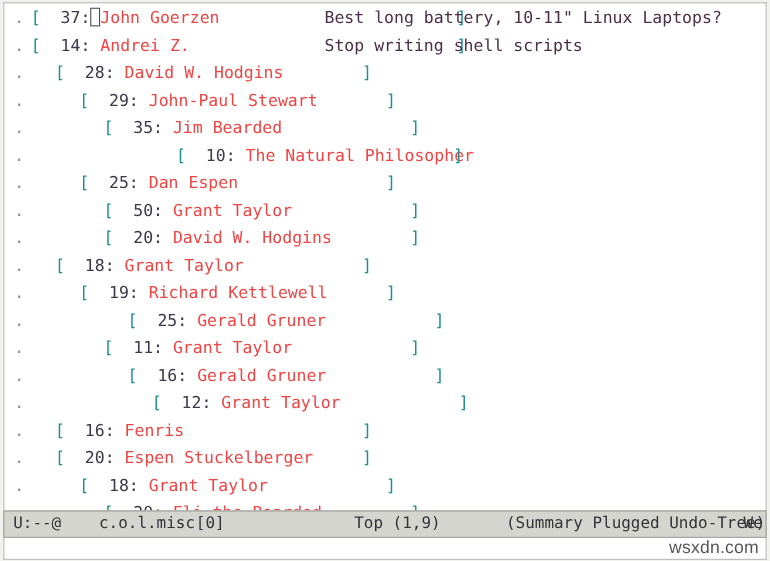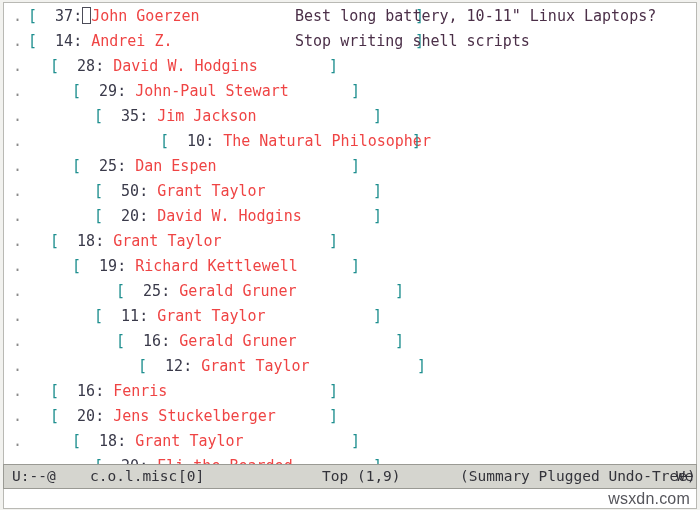--- a/index.html
+++ b/index.html
@@ -150,33 +150,33 @@
 <body>
 
 <div id="frame">
 
   <div id="summary-window">
     <div id="summary-lines">
         <div class="srow"><span class="gutter">.</span><span class="threadline" style="left: 24px;"><span class="brk">[</span><span>  </span><span class="num">37</span><span class="colon">:</span><span class="cursor"></span><span class="author">John Goerzen</span><span class="brk" style="position: absolute; left: 387px; top: 0px;">]</span></span><span class="subject" style="position: absolute; left: 291px; top: 0px;">Best long battery, 10-11" Linux Laptops?</span></div>
         <div class="srow"><span class="gutter">.</span><span class="threadline" style="left: 24px;"><span class="brk">[</span><span>  </span><span class="num">14</span><span class="colon">:</span><span> </span><span class="author">Andrei Z.</span><span class="brk" style="position: absolute; left: 387px; top: 0px;">]</span></span><span class="subject" style="position: absolute; left: 291px; top: 0px;">Stop writing shell scripts</span></div>
         <div class="srow"><span class="gutter">.</span><span class="threadline" style="left: 46px;"><span class="brk">[</span><span>  </span><span class="num">28</span><span class="colon">:</span><span> </span><span class="author">David W. Hodgins</span><span class="brk" style="position: absolute; left: 279px; top: 0px;">]</span></span></div>
         <div class="srow"><span class="gutter">.</span><span class="threadline" style="left: 68px;"><span class="brk">[</span><span>  </span><span class="num">29</span><span class="colon">:</span><span> </span><span class="author">John-Paul Stewart</span><span class="brk" style="position: absolute; left: 279px; top: 0px;">]</span></span></div>
-        <div class="srow"><span class="gutter">.</span><span class="threadline" style="left: 90px;"><span class="brk">[</span><span>  </span><span class="num">35</span><span class="colon">:</span><span> </span><span class="author">Jim Jackson</span><span class="brk" style="position: absolute; left: 279px; top: 0px;">]</span></span></div>
+        <div class="srow"><span class="gutter">.</span><span class="threadline" style="left: 90px;"><span class="brk">[</span><span>  </span><span class="num">35</span><span class="colon">:</span><span> </span><span class="author">Jim Bearded</span><span class="brk" style="position: absolute; left: 279px; top: 0px;">]</span></span></div>
         <div class="srow"><span class="gutter">.</span><span class="threadline" style="left: 112px; margin-left: 44px;"><span class="brk">[</span><span>  </span><span class="num">10</span><span class="colon">:</span><span> </span><span class="author">The Natural Philosopher</span><span class="brk" style="position: absolute; left: 252px; top: 0px;">]</span></span></div>
         <div class="srow"><span class="gutter">.</span><span class="threadline" style="left: 68px;"><span class="brk">[</span><span>  </span><span class="num">25</span><span class="colon">:</span><span> </span><span class="author">Dan Espen</span><span class="brk" style="position: absolute; left: 279px; top: 0px;">]</span></span></div>
         <div class="srow"><span class="gutter">.</span><span class="threadline" style="left: 90px;"><span class="brk">[</span><span>  </span><span class="num">50</span><span class="colon">:</span><span> </span><span class="author">Grant Taylor</span><span class="brk" style="position: absolute; left: 279px; top: 0px;">]</span></span></div>
         <div class="srow"><span class="gutter">.</span><span class="threadline" style="left: 90px;"><span class="brk">[</span><span>  </span><span class="num">20</span><span class="colon">:</span><span> </span><span class="author">David W. Hodgins</span><span class="brk" style="position: absolute; left: 279px; top: 0px;">]</span></span></div>
         <div class="srow"><span class="gutter">.</span><span class="threadline" style="left: 46px;"><span class="brk">[</span><span>  </span><span class="num">18</span><span class="colon">:</span><span> </span><span class="author">Grant Taylor</span><span class="brk" style="position: absolute; left: 279px; top: 0px;">]</span></span></div>
         <div class="srow"><span class="gutter">.</span><span class="threadline" style="left: 68px;"><span class="brk">[</span><span>  </span><span class="num">19</span><span class="colon">:</span><span> </span><span class="author">Richard Kettlewell</span><span class="brk" style="position: absolute; left: 279px; top: 0px;">]</span></span></div>
         <div class="srow"><span class="gutter">.</span><span class="threadline" style="left: 68px; margin-left: 44px;"><span class="brk">[</span><span>  </span><span class="num">25</span><span class="colon">:</span><span> </span><span class="author">Gerald Gruner</span><span class="brk" style="position: absolute; left: 279px; top: 0px;">]</span></span></div>
         <div class="srow"><span class="gutter">.</span><span class="threadline" style="left: 90px;"><span class="brk">[</span><span>  </span><span class="num">11</span><span class="colon">:</span><span> </span><span class="author">Grant Taylor</span><span class="brk" style="position: absolute; left: 279px; top: 0px;">]</span></span></div>
         <div class="srow"><span class="gutter">.</span><span class="threadline" style="left: 112px;"><span class="brk">[</span><span>  </span><span class="num">16</span><span class="colon">:</span><span> </span><span class="author">Gerald Gruner</span><span class="brk" style="position: absolute; left: 279px; top: 0px;">]</span></span></div>
         <div class="srow"><span class="gutter">.</span><span class="threadline" style="left: 134px;"><span class="brk">[</span><span>  </span><span class="num">12</span><span class="colon">:</span><span> </span><span class="author">Grant Taylor</span><span class="brk" style="position: absolute; left: 279px; top: 0px;">]</span></span></div>
         <div class="srow"><span class="gutter">.</span><span class="threadline" style="left: 46px;"><span class="brk">[</span><span>  </span><span class="num">16</span><span class="colon">:</span><span> </span><span class="author">Fenris</span><span class="brk" style="position: absolute; left: 279px; top: 0px;">]</span></span></div>
-        <div class="srow"><span class="gutter">.</span><span class="threadline" style="left: 46px;"><span class="brk">[</span><span>  </span><span class="num">20</span><span class="colon">:</span><span> </span><span class="author">Jens Stuckelberger</span><span class="brk" style="position: absolute; left: 279px; top: 0px;">]</span></span></div>
+        <div class="srow"><span class="gutter">.</span><span class="threadline" style="left: 46px;"><span class="brk">[</span><span>  </span><span class="num">20</span><span class="colon">:</span><span> </span><span class="author">Espen Stuckelberger</span><span class="brk" style="position: absolute; left: 279px; top: 0px;">]</span></span></div>
         <div class="srow"><span class="gutter">.</span><span class="threadline" style="left: 68px;"><span class="brk">[</span><span>  </span><span class="num">18</span><span class="colon">:</span><span> </span><span class="author">Grant Taylor</span><span class="brk" style="position: absolute; left: 279px; top: 0px;">]</span></span></div>
         <div class="srow"><span class="gutter">.</span><span class="threadline" style="left: 90px;"><span class="brk">[</span><span>  </span><span class="num">20</span><span class="colon">:</span><span> </span><span class="author">Eli the Bearded</span><span class="brk" style="position: absolute; left: 279px; top: 0px;">]</span></span></div>
       </div>
   </div>
 
   <div id="mode-line">
     <span class="ml ml-status">U:--@</span>
     <span class="ml ml-icon">
       <svg width="20" height="17" viewBox="0 0 20 17" aria-hidden="true">
         <g fill="none" stroke="#3b3bbf" stroke-width="1.6" stroke-linecap="round">

